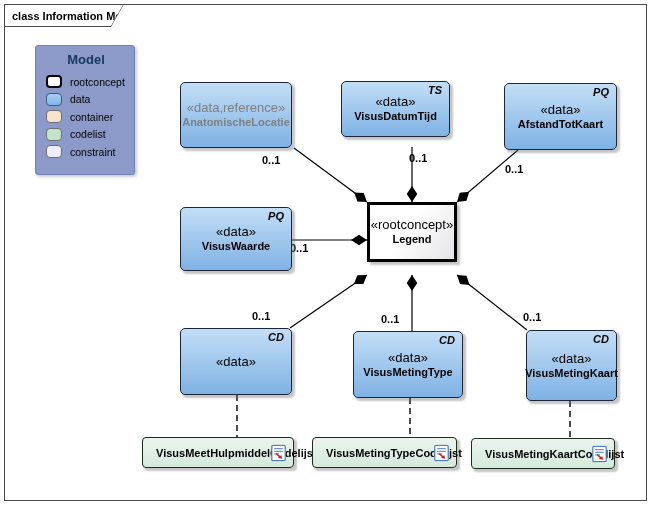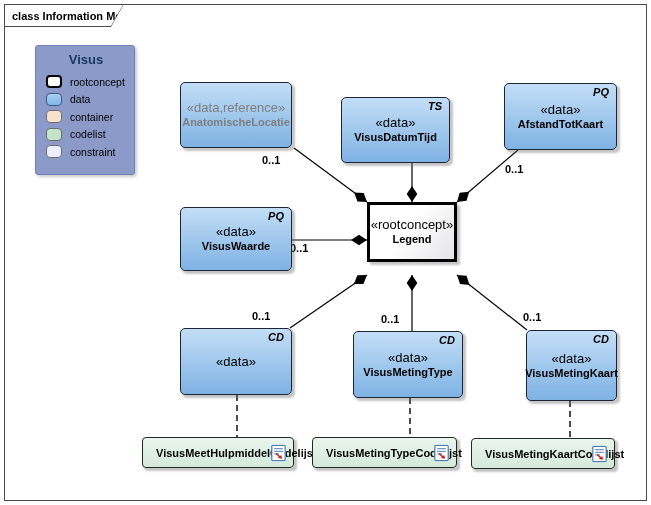--- a/index.html
+++ b/index.html
@@ -53,21 +53,21 @@
 <div id="canvas">
 
   <div class="frame"></div>
   <div class="tab-outer">
     <div class="tab-inner">
       <span>class Information Model</span>
     </div>
   </div>
 
   <div class="legend">
-    <div class="legend-title">Visus</div>
+    <div class="legend-title">Model</div>
     <div class="legend-row">
       <div class="swatch sw-root"></div>
       <span>rootconcept</span>
     </div>
     <div class="legend-row">
       <div class="swatch sw-data"></div>
       <span>data</span>
     </div>
     <div class="legend-row">
       <div class="swatch sw-container"></div>
@@ -127,21 +127,21 @@
   <div class="mult" style="left:290px;top:242px;">0..1</div>
   <div class="mult" style="left:252px;top:310px;">0..1</div>
   <div class="mult" style="left:381px;top:313px;">0..1</div>
   <div class="mult" style="left:523px;top:311px;">0..1</div>
 
   <div class="node ref" style="left:180px;top:82px;width:112px;height:66px;">
     <span class="stereo">«data,reference»</span>
     <span class="nm">AnatomischeLocatie</span>
   </div>
 
-  <div class="node" style="left:341px;top:97px;width:109px;height:66px;">
+  <div class="node" style="left:341px;top:81px;width:109px;height:56px;">
     <span class="tcode">TS</span>
     <span class="stereo">«data»</span>
     <span class="nm">VisusDatumTijd</span>
   </div>
 
   <div class="node" style="left:504px;top:83px;width:113px;height:67px;">
     <span class="tcode">PQ</span>
     <span class="stereo">«data»</span>
     <span class="nm">AfstandTotKaart</span>
   </div>

